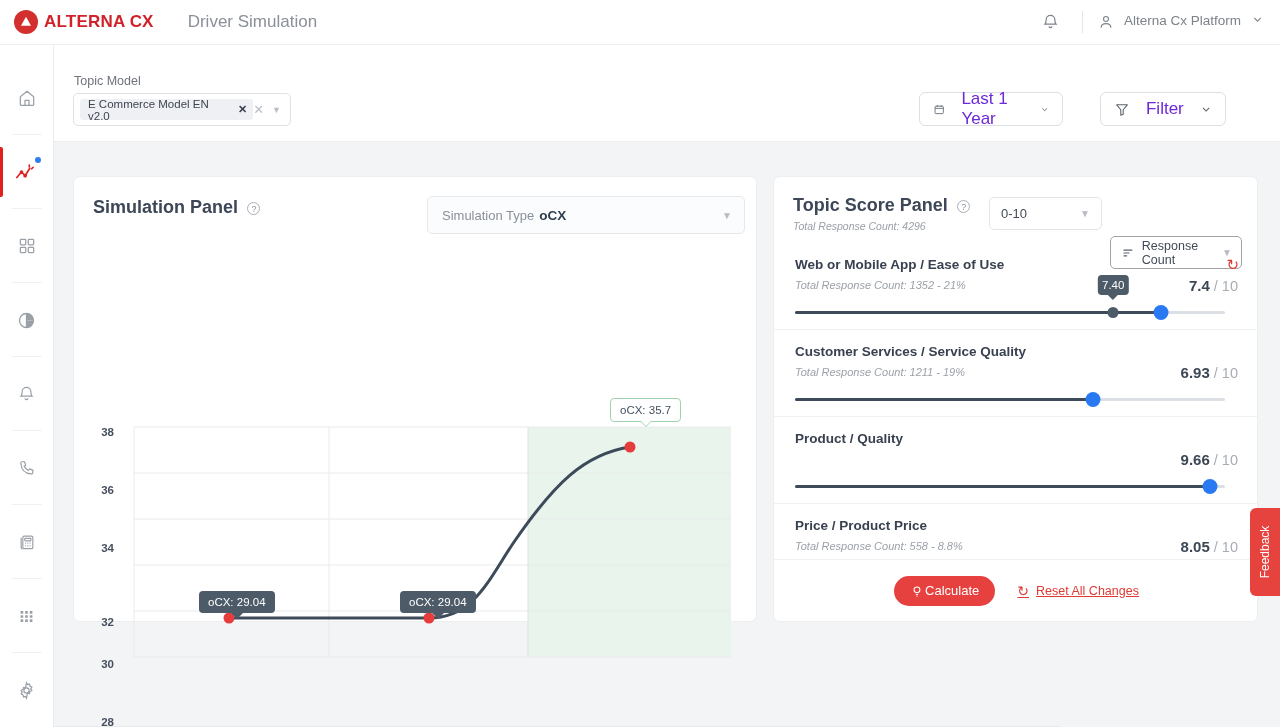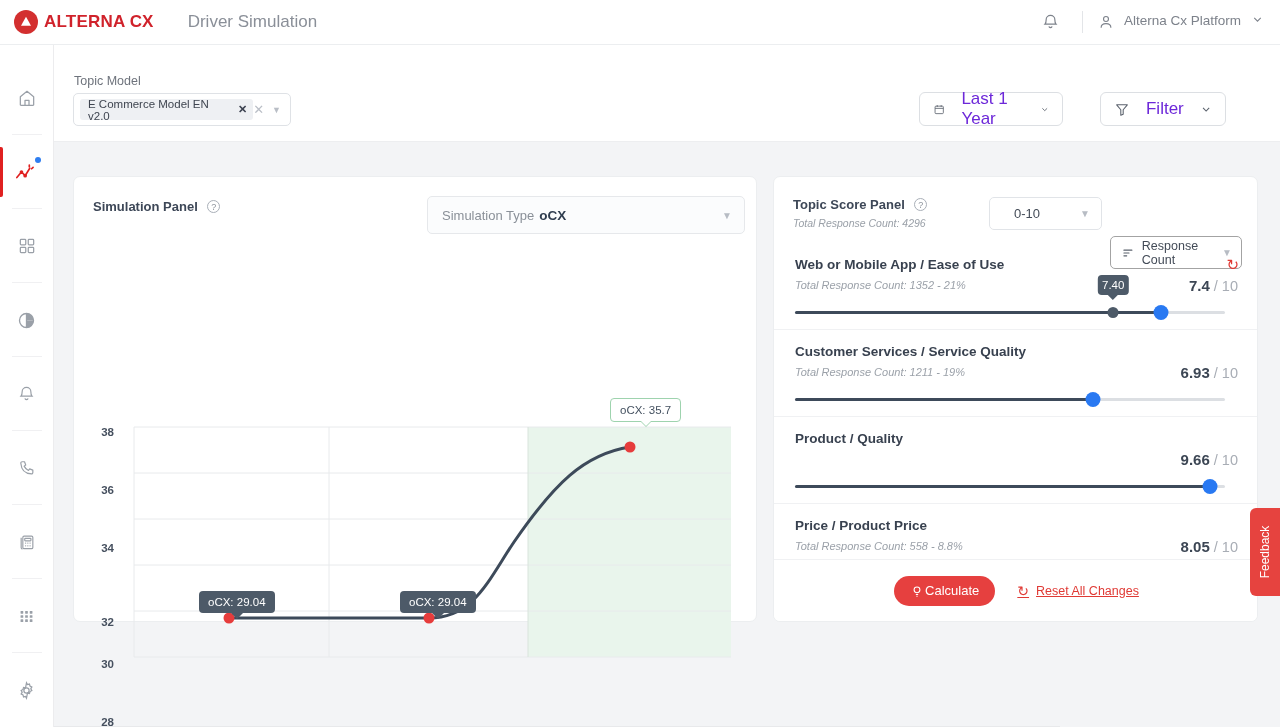--- a/index.html
+++ b/index.html
@@ -114,21 +114,21 @@
 
   
   .card {
     position: absolute; background: #ffffff; border: 1px solid #eceef0;
     border-radius: 7px;
   }
   #sim-card { left: 73px; top: 176px; width: 684px; height: 446px; }
   #score-card { left: 773px; top: 176px; width: 485px; height: 446px; overflow: hidden; }
 
   .card-title {
-    font-size: 13px; font-weight: bold; color: #3d4757;
+    font-size: 18px; font-weight: bold; color: #3d4757;
   }
   .help-ico {
     display: inline-block; width: 13px; height: 13px; border-radius: 50%;
     border: 1px solid #a9afb8; color: #8d939c; font-size: 9px;
     text-align: center; line-height: 12px; margin-left: 5px;
     vertical-align: 1px; cursor: pointer;
   }
   .sub-italic { font-size: 10.5px; color: #9aa0a8; font-style: italic; }
 
   
@@ -168,21 +168,21 @@
     border-top: 5px solid #ffffff; z-index: 2;
   }
 
   
   .sc-head { position: absolute; left: 19px; top: 18px; }
   #range-select {
     position: absolute; left: 215px; top: 20px; width: 113px; height: 33px;
     border: 1px solid #e1e4e8; border-radius: 5px; background: #fff;
     display: flex; align-items: center; cursor: pointer;
   }
-  #range-select .rv { margin-left: 24px; font-size: 13px; color: #434b57; }
+  #range-select .rv { margin-left: 11px; font-size: 13px; color: #434b57; }
   #range-select .rc { margin-left: auto; margin-right: 11px; font-size: 10px; color: #b7bcc4; }
   #sort-select {
     position: absolute; left: 336px; top: 20px; width: 132px; height: 33px;
     border: 1px solid #a3a3a3; border-radius: 5px; background: #fff;
     display: flex; align-items: center; cursor: pointer; margin-top: 39px;
   }
   #sort-select .sv { font-size: 12.5px; color: #434b57; margin-left: 7px; }
   #sort-select .sc { margin-left: auto; margin-right: 9px; font-size: 10px; color: #b7bcc4; }
 
   .topics { position: absolute; left: 0; top: 66px; width: 485px; height: 318px; overflow: hidden;}

